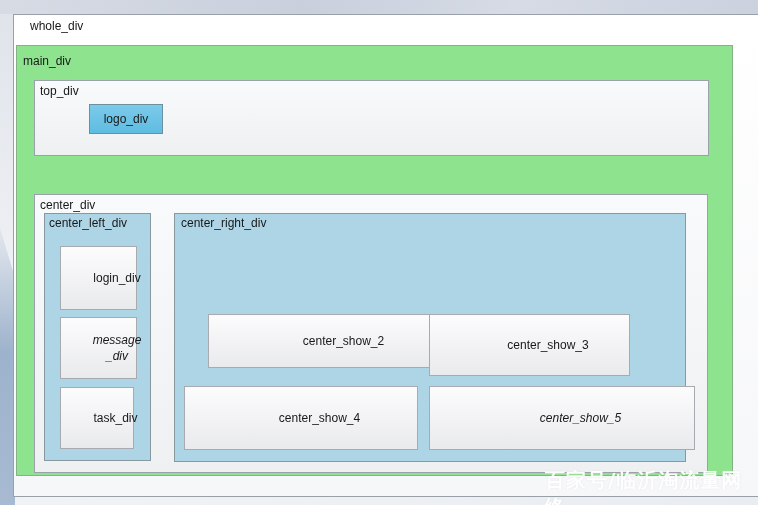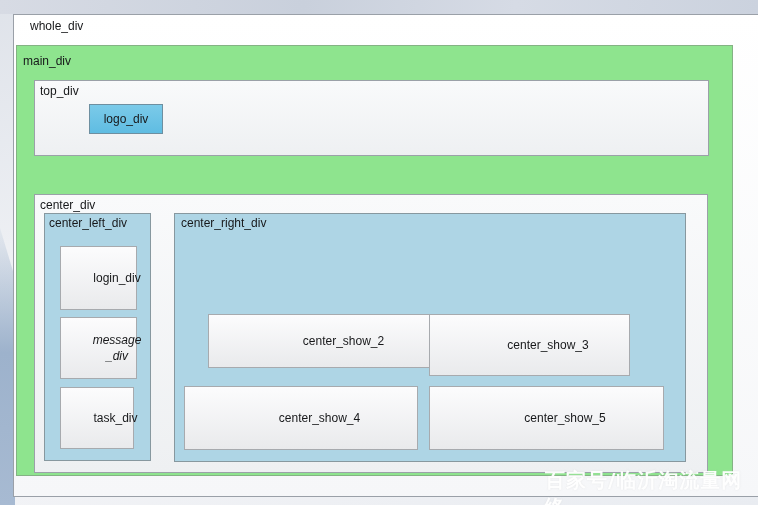--- a/index.html
+++ b/index.html
@@ -97,21 +97,21 @@
         </div>
 
         <div class="box whitebox centered" style="left:254px;top:100px;width:201px;height:62px;">
           <span>center_show_3</span>
         </div>
 
         <div class="box whitebox centered" style="left:9px;top:172px;width:234px;height:64px;">
           <span>center_show_4</span>
         </div>
 
-        <div class="box whitebox centered" style="left:254px;top:172px;width:235px;height:64px;">
+        <div class="box whitebox centered" style="left:254px;top:172px;width:266px;height:64px;font-style:italic;">
           <span>center_show_5</span>
         </div>
       </div>
     </div>
   </div>
 </div>
 
 <div class="watermark">百家号/临沂淘流量网络</div>
 
 </body></html>

